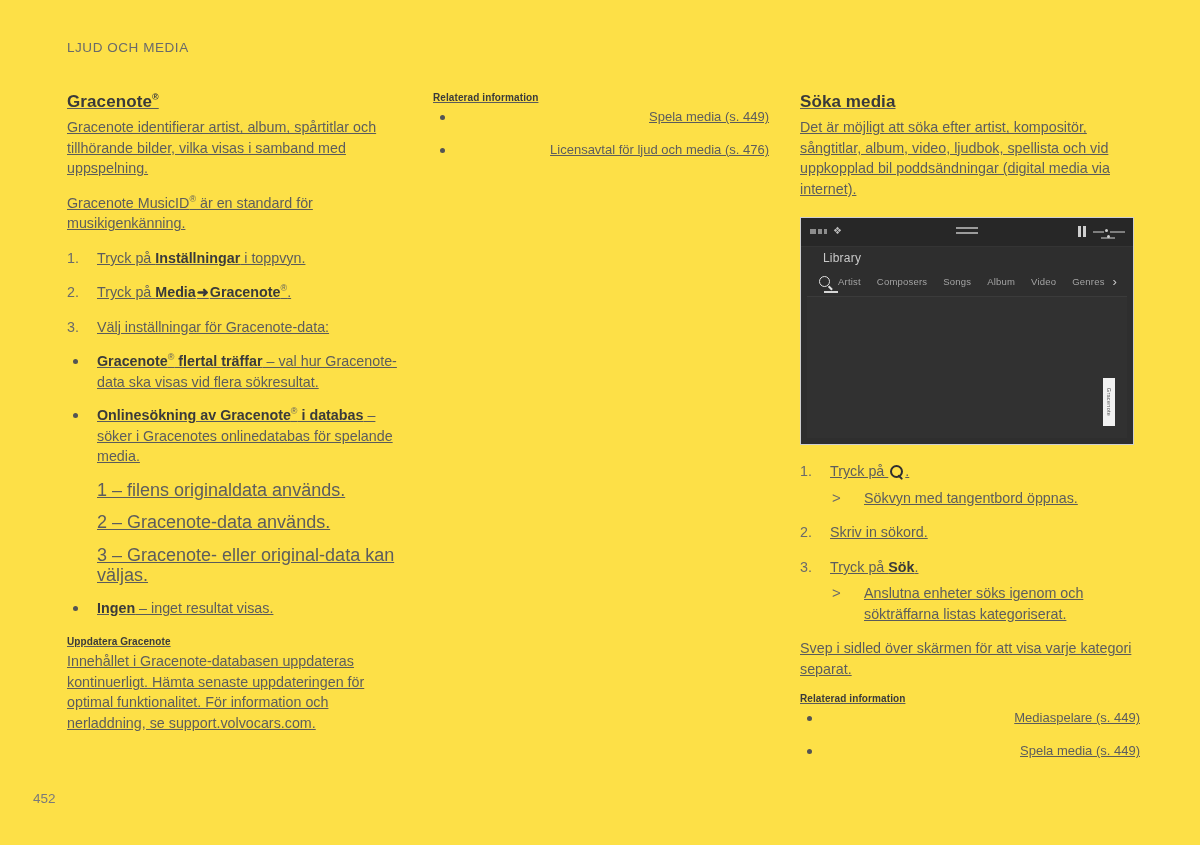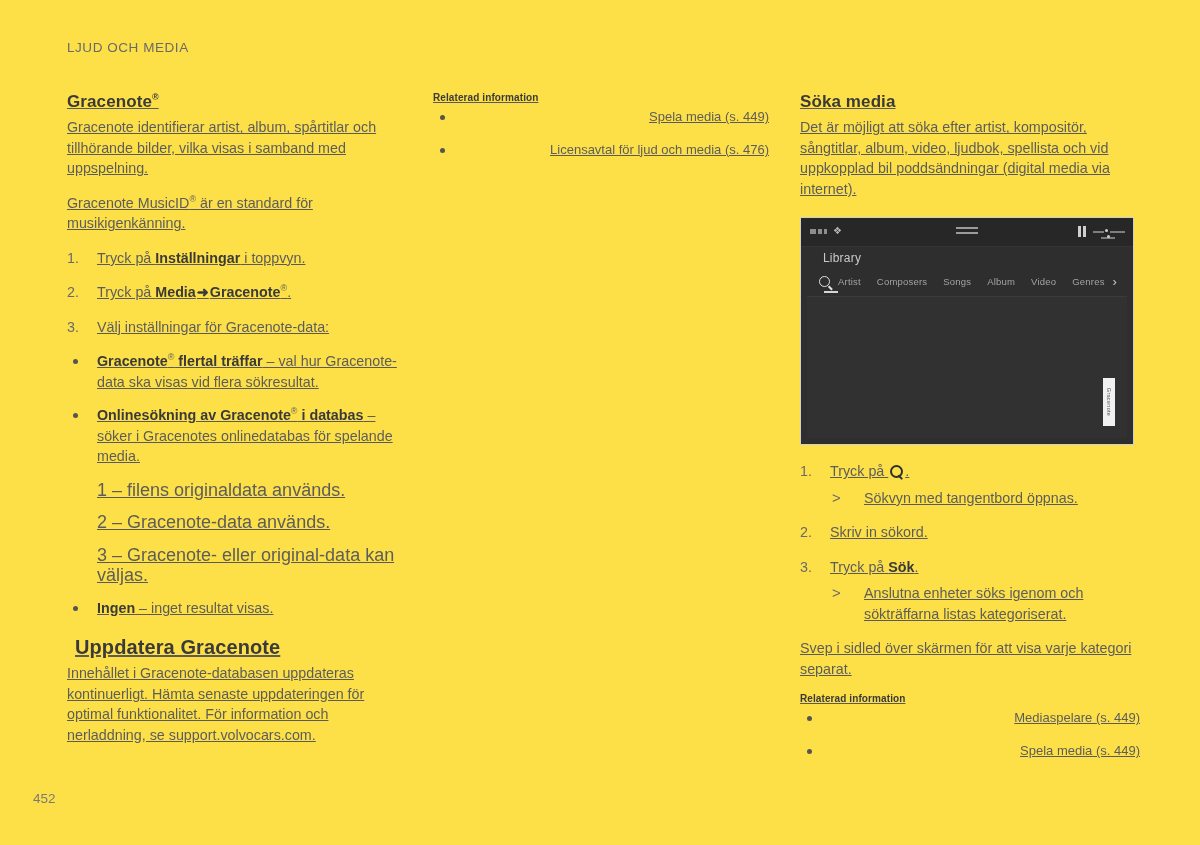--- a/index.html
+++ b/index.html
@@ -48,22 +48,22 @@
 
   h2.sec-title {
     margin: 0 0 5px 0;
     font-size: 17px;
     font-weight: bold;
     color: #3a3a3a;
     letter-spacing: 0.1px;
     line-height: 1.2;
   }
   h3.sub-title {
-    margin: 18px 0 4px 8px;
-    font-size: 20px;
+    margin: 18px 0 4px 0;
+    font-size: 10px;
     font-weight: bold;
     color: #3a3a3a;
     letter-spacing: 0.1px;
   }
   h3.rel-title {
     margin: 0 0 4px 0;
     font-size: 10px;
     font-weight: bold;
     color: #3a3a3a;
     letter-spacing: 0.1px;

